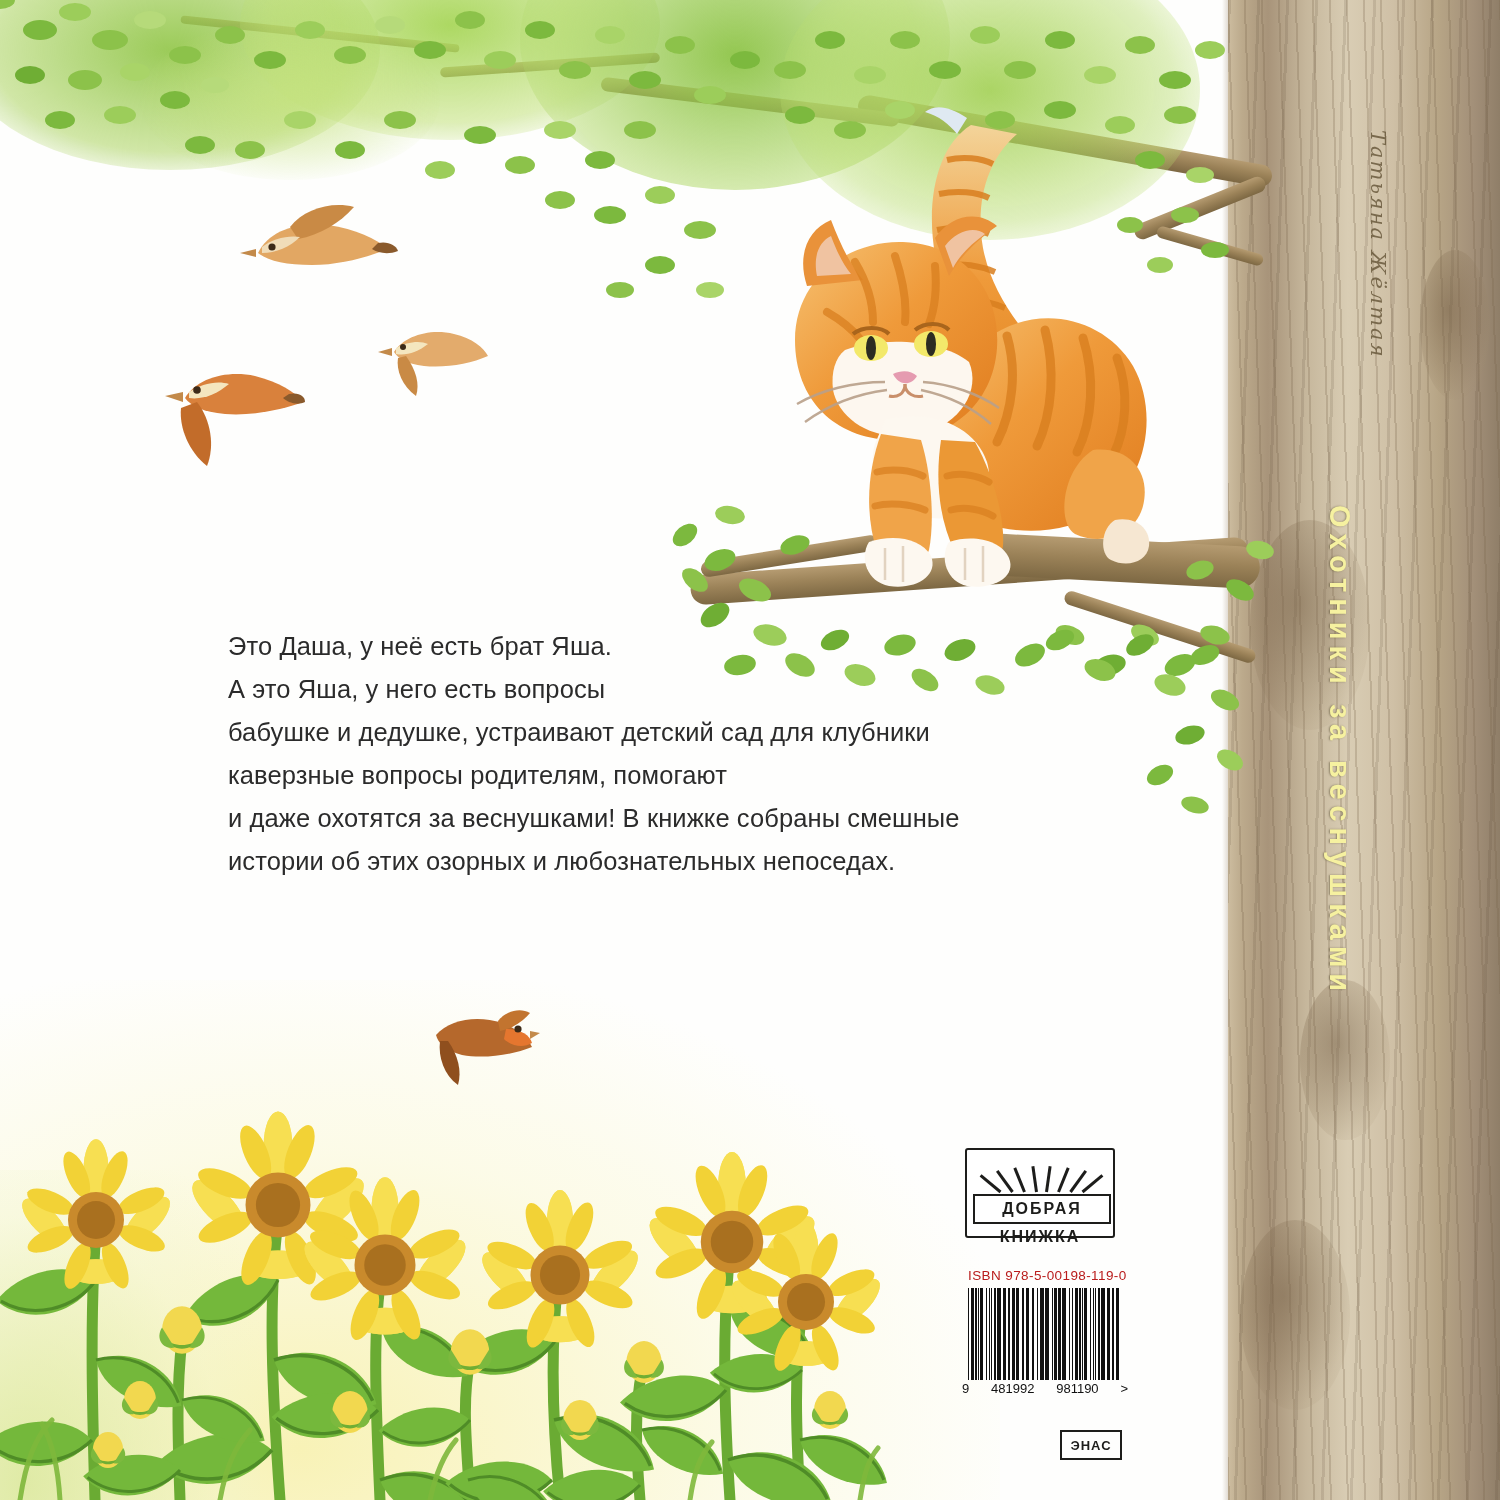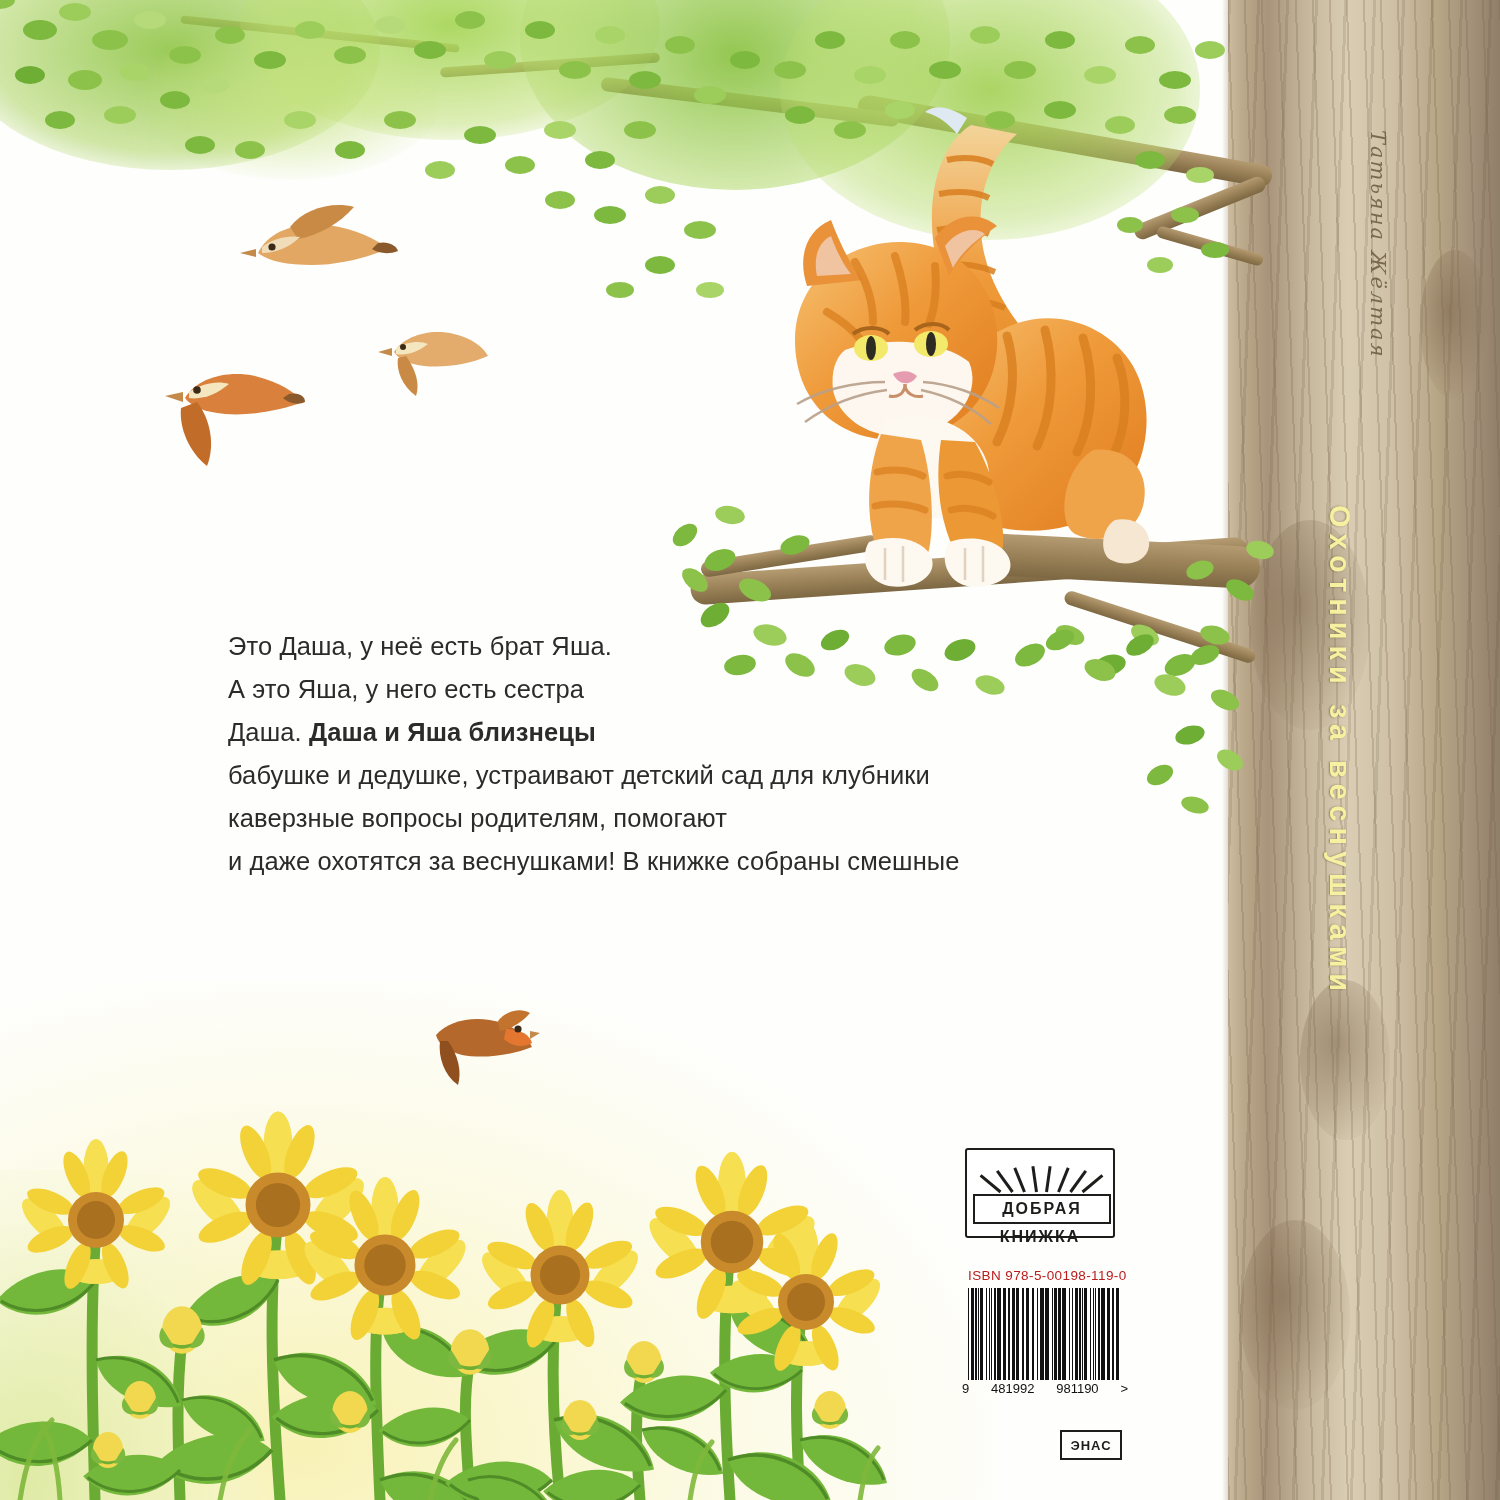--- a/index.html
+++ b/index.html
@@ -565,25 +565,25 @@
       <path d="M60 520 C58 486 52 462 42 444"></path>
       <path d="M220 520 C226 486 236 466 250 450"></path>
       <path d="M430 520 C436 492 444 474 456 460"></path>
       <path d="M690 520 C694 492 700 476 712 462"></path>
       <path d="M860 520 C864 494 868 480 878 468"></path>
     </g>
   </svg>
 
   <div class="blurb">
     <div>Это Даша, у неё есть брат Яша.</div>
-    <div>А это Яша, у него есть сестра</div>
-    <div><span>Даша. </span><b>Даша и Яша близнецы</b></div>
+    <div>А это Яша, у него есть вопросы</div>
     <div>бабушке и дедушке, устраивают детский сад для клубники</div>
     <div>каверзные вопросы родителям, помогают</div>
     <div>и даже охотятся за веснушками! В книжке собраны смешные</div>
+    <div>истории об этих озорных и любознательных непоседах.</div>
   </div>
 
   <div class="spine-title">Охотники за веснушками</div>
   <div class="spine-author">Татьяна Жёлтая</div>
 
   <div class="pub-logo">
     <div class="frame"></div>
     <div class="rays">
       <div class="ray" style="left:4px;  transform:rotate(-50deg);"></div>
       <div class="ray" style="left:16px; transform:rotate(-36deg);"></div>

